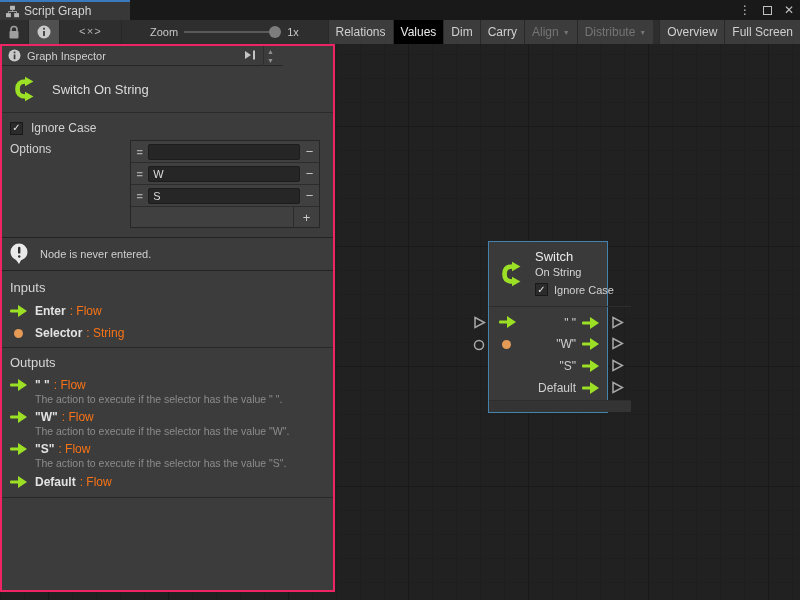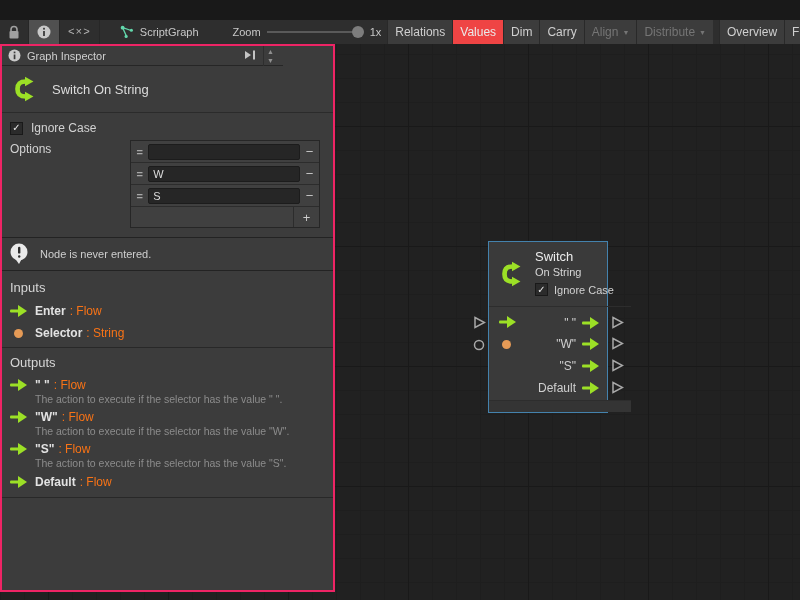--- a/index.html
+++ b/index.html
@@ -23,21 +23,21 @@
   .toolbar{left:0;top:20px;width:800px;height:24px;background:#2e2e2e;display:flex;align-items:stretch;}
   .tbtn{display:flex;align-items:center;justify-content:center;padding:0 8px;border-right:1px solid #272727;color:#cccccc;}
   .tbtn.pressed{background:#505050;}
   .code-glyph{color:#b5b5b5;font-family:"Liberation Mono","DejaVu Sans Mono",monospace;font-size:11px;letter-spacing:1px;}
   .tlabel{display:flex;align-items:center;color:#c8c8c8;font-size:11px;padding:0 6px;}
   .slider{display:flex;align-items:center;}
   .slider .track{width:88px;height:2px;background:#5a5a5a;}
   .slider .handle{width:12px;height:12px;border-radius:50%;background:#7d7d7d;margin-left:-3px;}
   .seg{display:flex;align-items:stretch;margin-left:auto;}
   .segbtn{display:flex;align-items:center;gap:4px;padding:8px 7px;background:#3c3c3c;border-left:1px solid #292929;color:#cfcfcf;font-size:12px;white-space:nowrap;}
-  .segbtn.active{background:#ef4444;color:#eaeaea;}
+  .segbtn.active{background:#000000;color:#eaeaea;}
   .segbtn.disabled{color:#757575;}
   .caret{font-size:7px;line-height:1;}
   .seg .gap{width:6px;background:#2e2e2e;}
 
   
   .canvas{left:0;top:44px;width:800px;height:556px;background-color:#212121;
     background-image:
       linear-gradient(#191919 1px,transparent 1px),
       linear-gradient(90deg,#191919 1px,transparent 1px),
       linear-gradient(#1e1e1e 1px,transparent 1px),
@@ -86,46 +86,55 @@
   .nfoot{position:absolute;left:0;bottom:0;width:142px;height:12px;background:#343434;border-top:1px solid #2d2d2d;}
   .nprow{position:absolute;display:flex;align-items:center;}
   .nplabel{color:#cfcfcf;font-size:12px;margin-right:6px;}
   .extport{position:absolute;}
 </style>
 </head>
 <body>
 
 <div id="stage">
 
+  <div class="abs tabbar">
+    <div class="abs tab">
+      <svg width="13" height="13" viewBox="0 0 16 16">
+          <g fill="#b8b8b8">
+            <rect x="5" y="1" width="6" height="5"></rect>
+            <rect x="0" y="10" width="6" height="5"></rect>
+            <rect x="10" y="10" width="6" height="5"></rect>
+          </g>
+          <path d="M8 6v2M3 10V8h10v2" stroke="#b8b8b8" fill="none"></path>
+        </svg>
+      <span>Script Graph</span>
+    </div>
+    <div class="abs winctl">
+      <span class="glyph">⋮</span>
+      <span class="maxbox"></span>
+      <span class="glyph">✕</span>
+    </div>
+  </div>
 
   <div class="abs toolbar">
     <div class="tbtn">
       <svg width="12" height="15" viewBox="0 0 12 15">
           <path d="M3 6V4.5a3 3 0 0 1 6 0V6" fill="none" stroke="#a0a0a0" stroke-width="1.6"></path>
           <rect x="1.5" y="6" width="9" height="7.5" rx="1" fill="#a0a0a0"></rect>
         </svg>
     </div>
     <div class="tbtn pressed">
       <svg width="14" height="14">
           <circle cx="7" cy="7" r="6.5" fill="#c9c9c9"></circle>
           <rect x="6.1" y="6" width="1.8" height="5" fill="#3a3a3a"></rect>
           <rect x="6.1" y="2.8" width="1.8" height="1.8" fill="#3a3a3a"></rect>
         </svg>
     </div>
     <div class="tbtn" style="width:62px">
       <span class="code-glyph">&lt;×&gt;</span>
-    </div>
-    <div class="tlabel" style="margin-left:14px">
-      <svg width="14" height="14" viewBox="0 0 16 16" style="margin-right:6px">
-          <path d="M3 3 L12 6 M3 3 L7 12" stroke="#63d8ac" stroke-width="1.5" fill="none"></path>
-          <circle cx="3" cy="3" r="2.2" fill="#63d8ac"></circle>
-          <circle cx="13" cy="6" r="1.8" fill="#63d8ac"></circle>
-          <circle cx="7" cy="13" r="1.8" fill="#63d8ac"></circle>
-        </svg>
-      <span>ScriptGraph</span>
     </div>
     <div class="tlabel" style="margin-left:22px">Zoom</div>
     <div class="slider">
       <div class="track"></div>
       <div class="handle"></div>
     </div>
     <div class="tlabel">1x</div>
 
     <div class="seg">
       <div class="segbtn">

